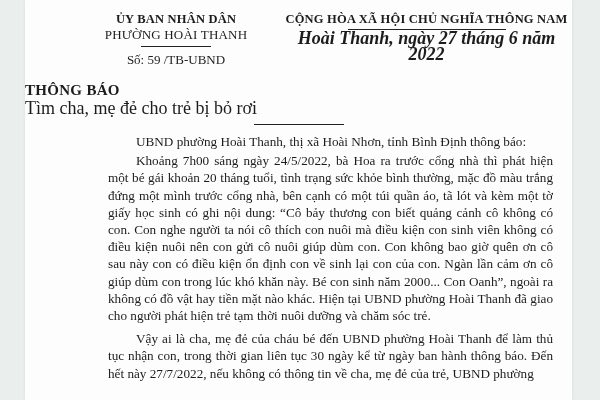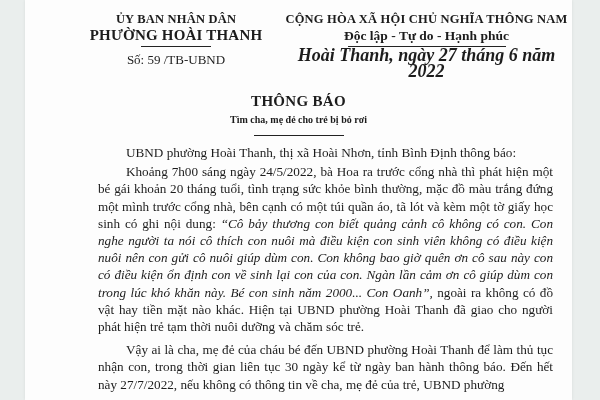--- a/index.html
+++ b/index.html
@@ -31,65 +31,63 @@
     width:218px;
     margin-left:46px;
     text-align:center;
   }
   .h-right{
     width:302px;
     margin-left:auto;
     text-align:center;
   }
   .h-org1{font-size:12.5px;font-weight:bold;letter-spacing:.2px;line-height:15px;}
-  .h-org2{font-size:15px;font-weight:bold;letter-spacing:.2px;line-height:16px;}
+  .h-org2{font-size:13px;font-weight:normal;letter-spacing:.2px;line-height:16px;}
   .h-rule{width:70px;border-top:1.5px solid #222;margin:3px auto 0;}
   .h-num{font-size:13px;margin-top:5px;line-height:16px;}
   .h-nat1{font-size:12.5px;font-weight:bold;letter-spacing:.2px;line-height:15px;}
   .h-nat2{font-size:13.5px;font-weight:bold;line-height:17px;}
   .h-rule2{width:158px;border-top:1.5px solid #222;margin:2px auto 0;}
   .h-date{font-size:18px;font-weight:bold;font-style:italic;line-height:16px;}
   .ttl{
-    text-align:center;
     margin-top:13px;
   }
   .ttl-main{font-size:15px;font-weight:bold;letter-spacing:.3px;line-height:18px;}
-  .ttl-sub{font-size:10px;font-weight:bold;line-height:17px;margin-top:1px;}
+  .ttl-sub{font-size:18px;font-weight:normal;line-height:17px;margin-top:1px;}
   .ttl-rule{width:90px;border-top:1.6px solid #222;margin:7px auto 0;}
   .bodytext{
     margin:8px 18px 0 73px;
     width:455px;
     font-size:13.2px;
     line-height:17.2px;
     text-align:justify;
   }
   .bodytext p{
-    margin:0 0 2px 0;
+    margin:0 0 2px 10px;
     text-indent:28px;
   }
   .bodytext p.pgap{margin-top:6px;}
-  .qt{font-style:italic;}
+  .qt{}
 </style>
 </head>
 <body>
 
 <div class="page">
   <div class="paper">
     <div class="doc">
 
       <div class="hdr">
         <div class="h-left">
           <div class="h-org1">ỦY BAN NHÂN DÂN</div>
           <div class="h-org2">PHƯỜNG HOÀI THANH</div>
           <div class="h-rule"></div>
           <div class="h-num">Số: 59    /TB-UBND</div>
         </div>
         <div class="h-right">
           <div class="h-nat1">CỘNG HÒA  XÃ HỘI CHỦ NGHĨA THÔNG NAM</div>
-          <div class="h-nat2">Độc lập - Tự do - Hạnh phúc</div>
           <div class="h-rule2"></div>
           <div class="h-date">Hoài Thanh, ngày 27 tháng  6  năm 2022</div>
         </div>
       </div>
 
       <div class="ttl">
         <div class="ttl-main">THÔNG BÁO</div>
         <div class="ttl-sub">Tìm cha, mẹ đẻ cho trẻ bị bỏ rơi</div>
         <div class="ttl-rule"></div>
       </div>

